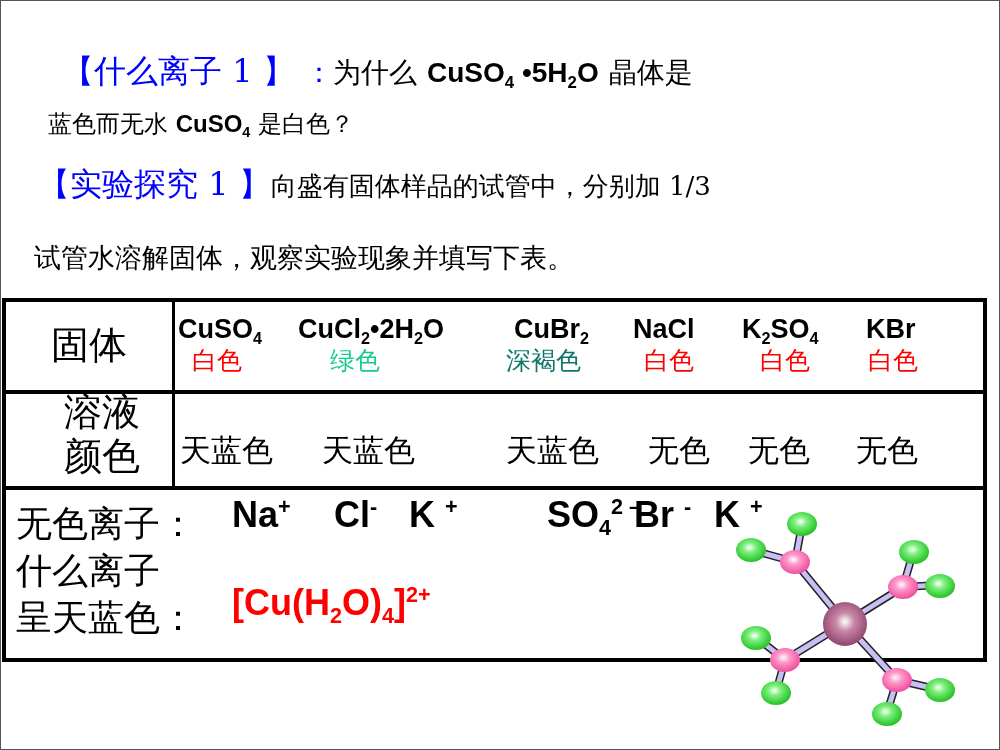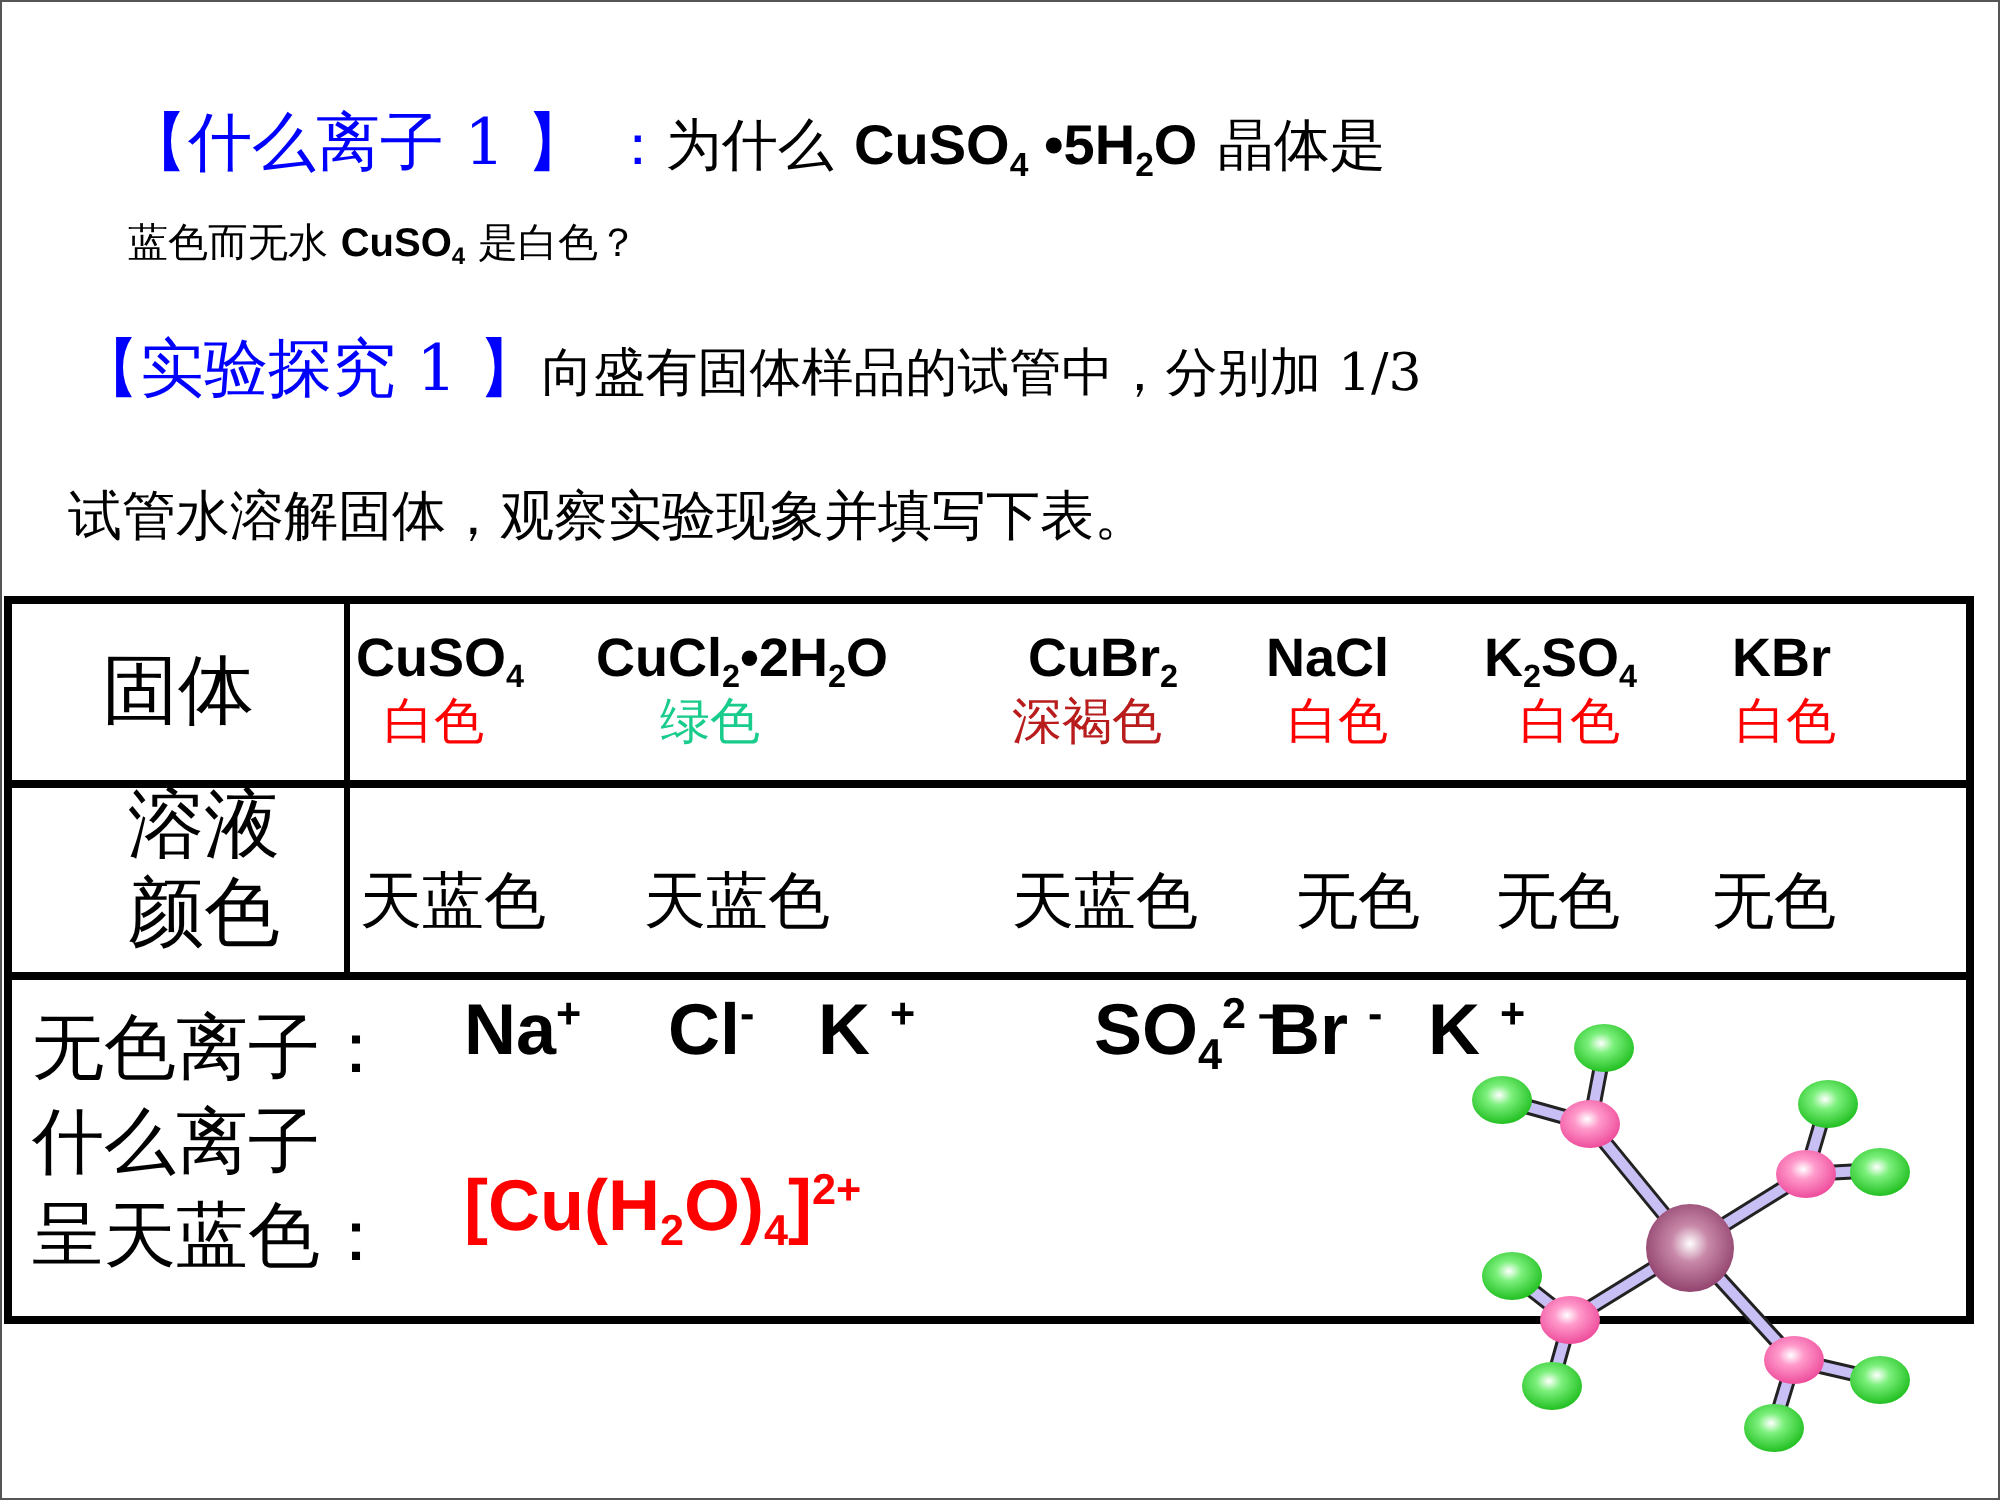--- a/index.html
+++ b/index.html
@@ -8,37 +8,37 @@
   .frame { position:absolute; left:0; top:0; width:998px; height:748px; border:1px solid #555; }
   .abs { position:absolute; white-space:nowrap; }
   .blue { color:#0000ff; }
   .serif { font-family:"DejaVu Serif","Liberation Serif",serif; }
   .bold-latin { font-family:"Liberation Sans",sans-serif; font-weight:bold; }
   sub { font-size:0.6em; vertical-align:-0.35em; line-height:0; }
   sup { font-size:0.6em; vertical-align:0.6em; line-height:0; }
 
   #line1 { left:62px; top:50px; font-size:32px; }
   #line1 .q { font-size:28px; }
-  #line2 { left:64px; top:108px; font-size:20px; }
+  #line2 { left:48px; top:108px; font-size:24px; }
   #line3 { left:38px; top:163px; font-size:32px; }
   #line3 .q { font-size:26px; }
   #line4 { left:34px; top:240px; font-size:27px; }
 
   .table { position:absolute; left:2px; top:298px; width:977px; height:356px; border:4px solid #000; }
   .hline { position:absolute; left:0; right:0; height:4px; background:#000; }
   .vline { position:absolute; width:3px; background:#000; }
 
   .rowlabel { position:absolute; font-size:38px; text-align:center; }
   .formula { position:absolute; top:12px; font-size:27px; font-weight:bold; font-family:"Liberation Sans",sans-serif; }
   .solid-color { position:absolute; top:42px; font-size:25px; }
   .sol-color { position:absolute; top:128px; font-size:31px; }
 
   .red { color:#ff0000; }
   .green { color:#19cc8c; }
-  .brown { color:#b91c1c; }
+  .brown { color:#0f766e; }
 
   #ions-label { left:10px; top:198px; font-size:36px; }
   .ions { position:absolute; top:192px; font-size:36px; font-weight:bold; font-family:"Liberation Sans",sans-serif; }
   #q-line1 { left:10px; top:245px; font-size:36px; }
   #q-line2 { left:10px; top:292px; font-size:36px; }
   #complex { left:226px; top:280px; font-size:36px; font-weight:bold; color:#ff0000; font-family:"Liberation Sans",sans-serif; }
 
   #molecule { position:absolute; left:720px; top:500px; width:280px; height:250px; }
 </style>
 </head>

